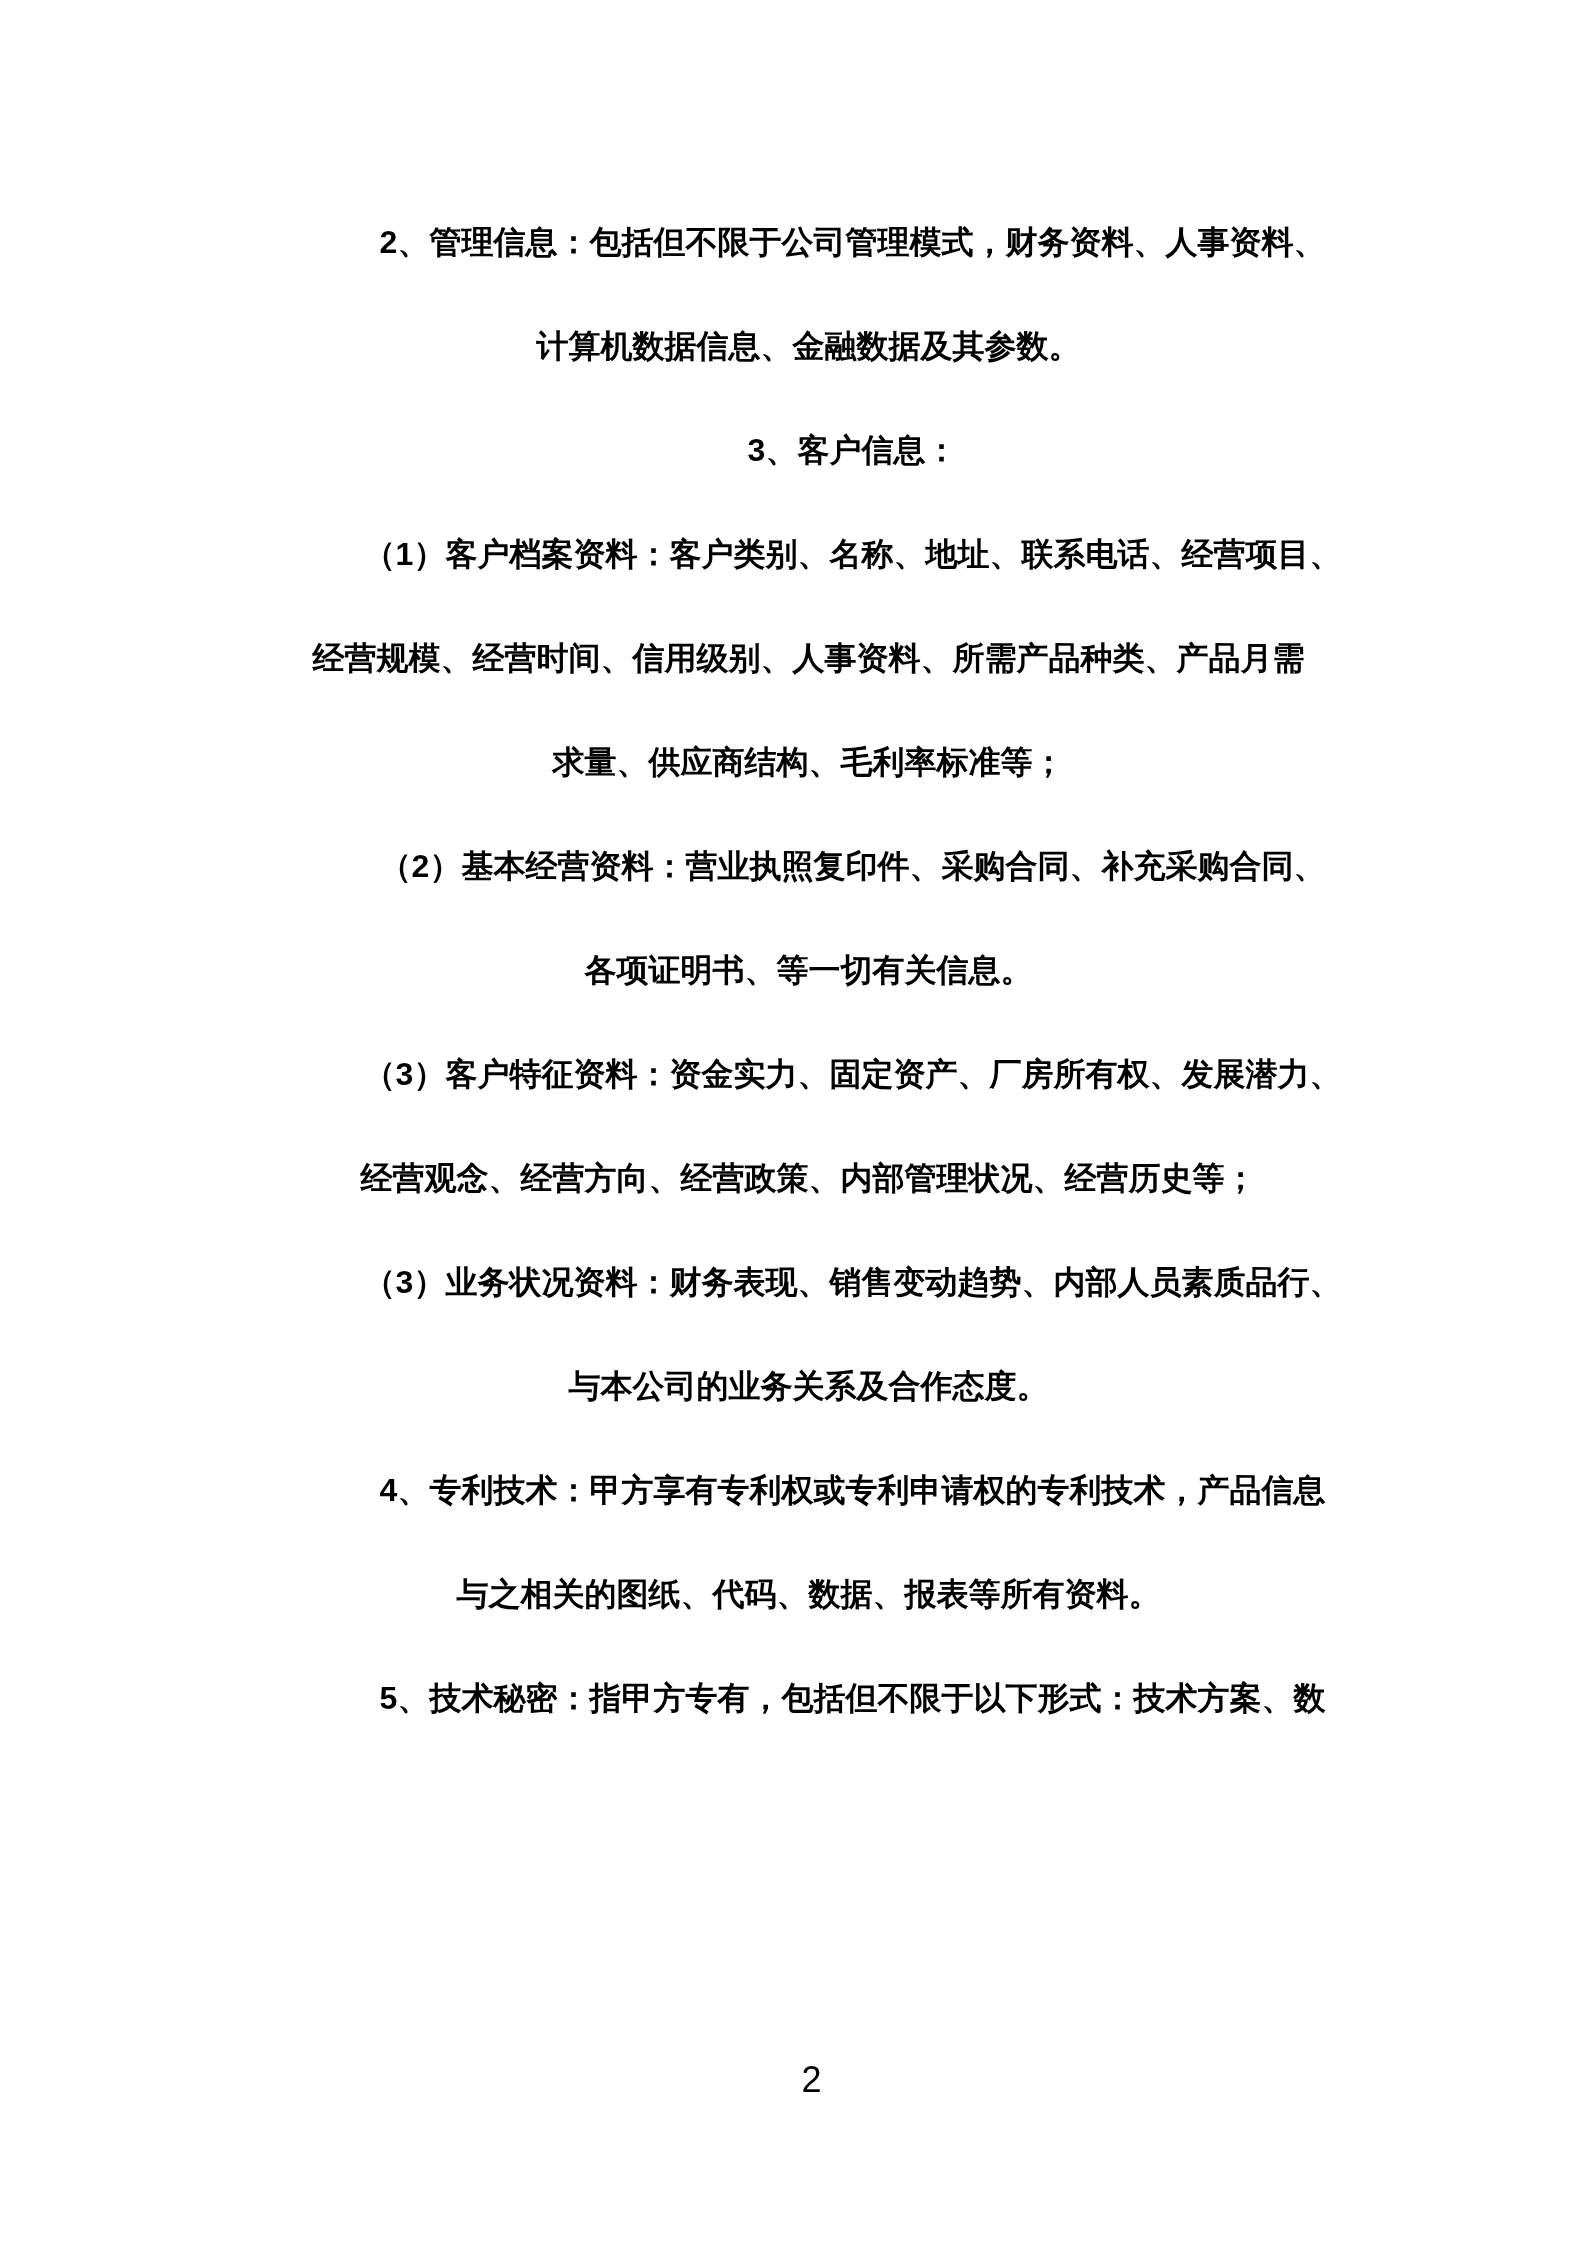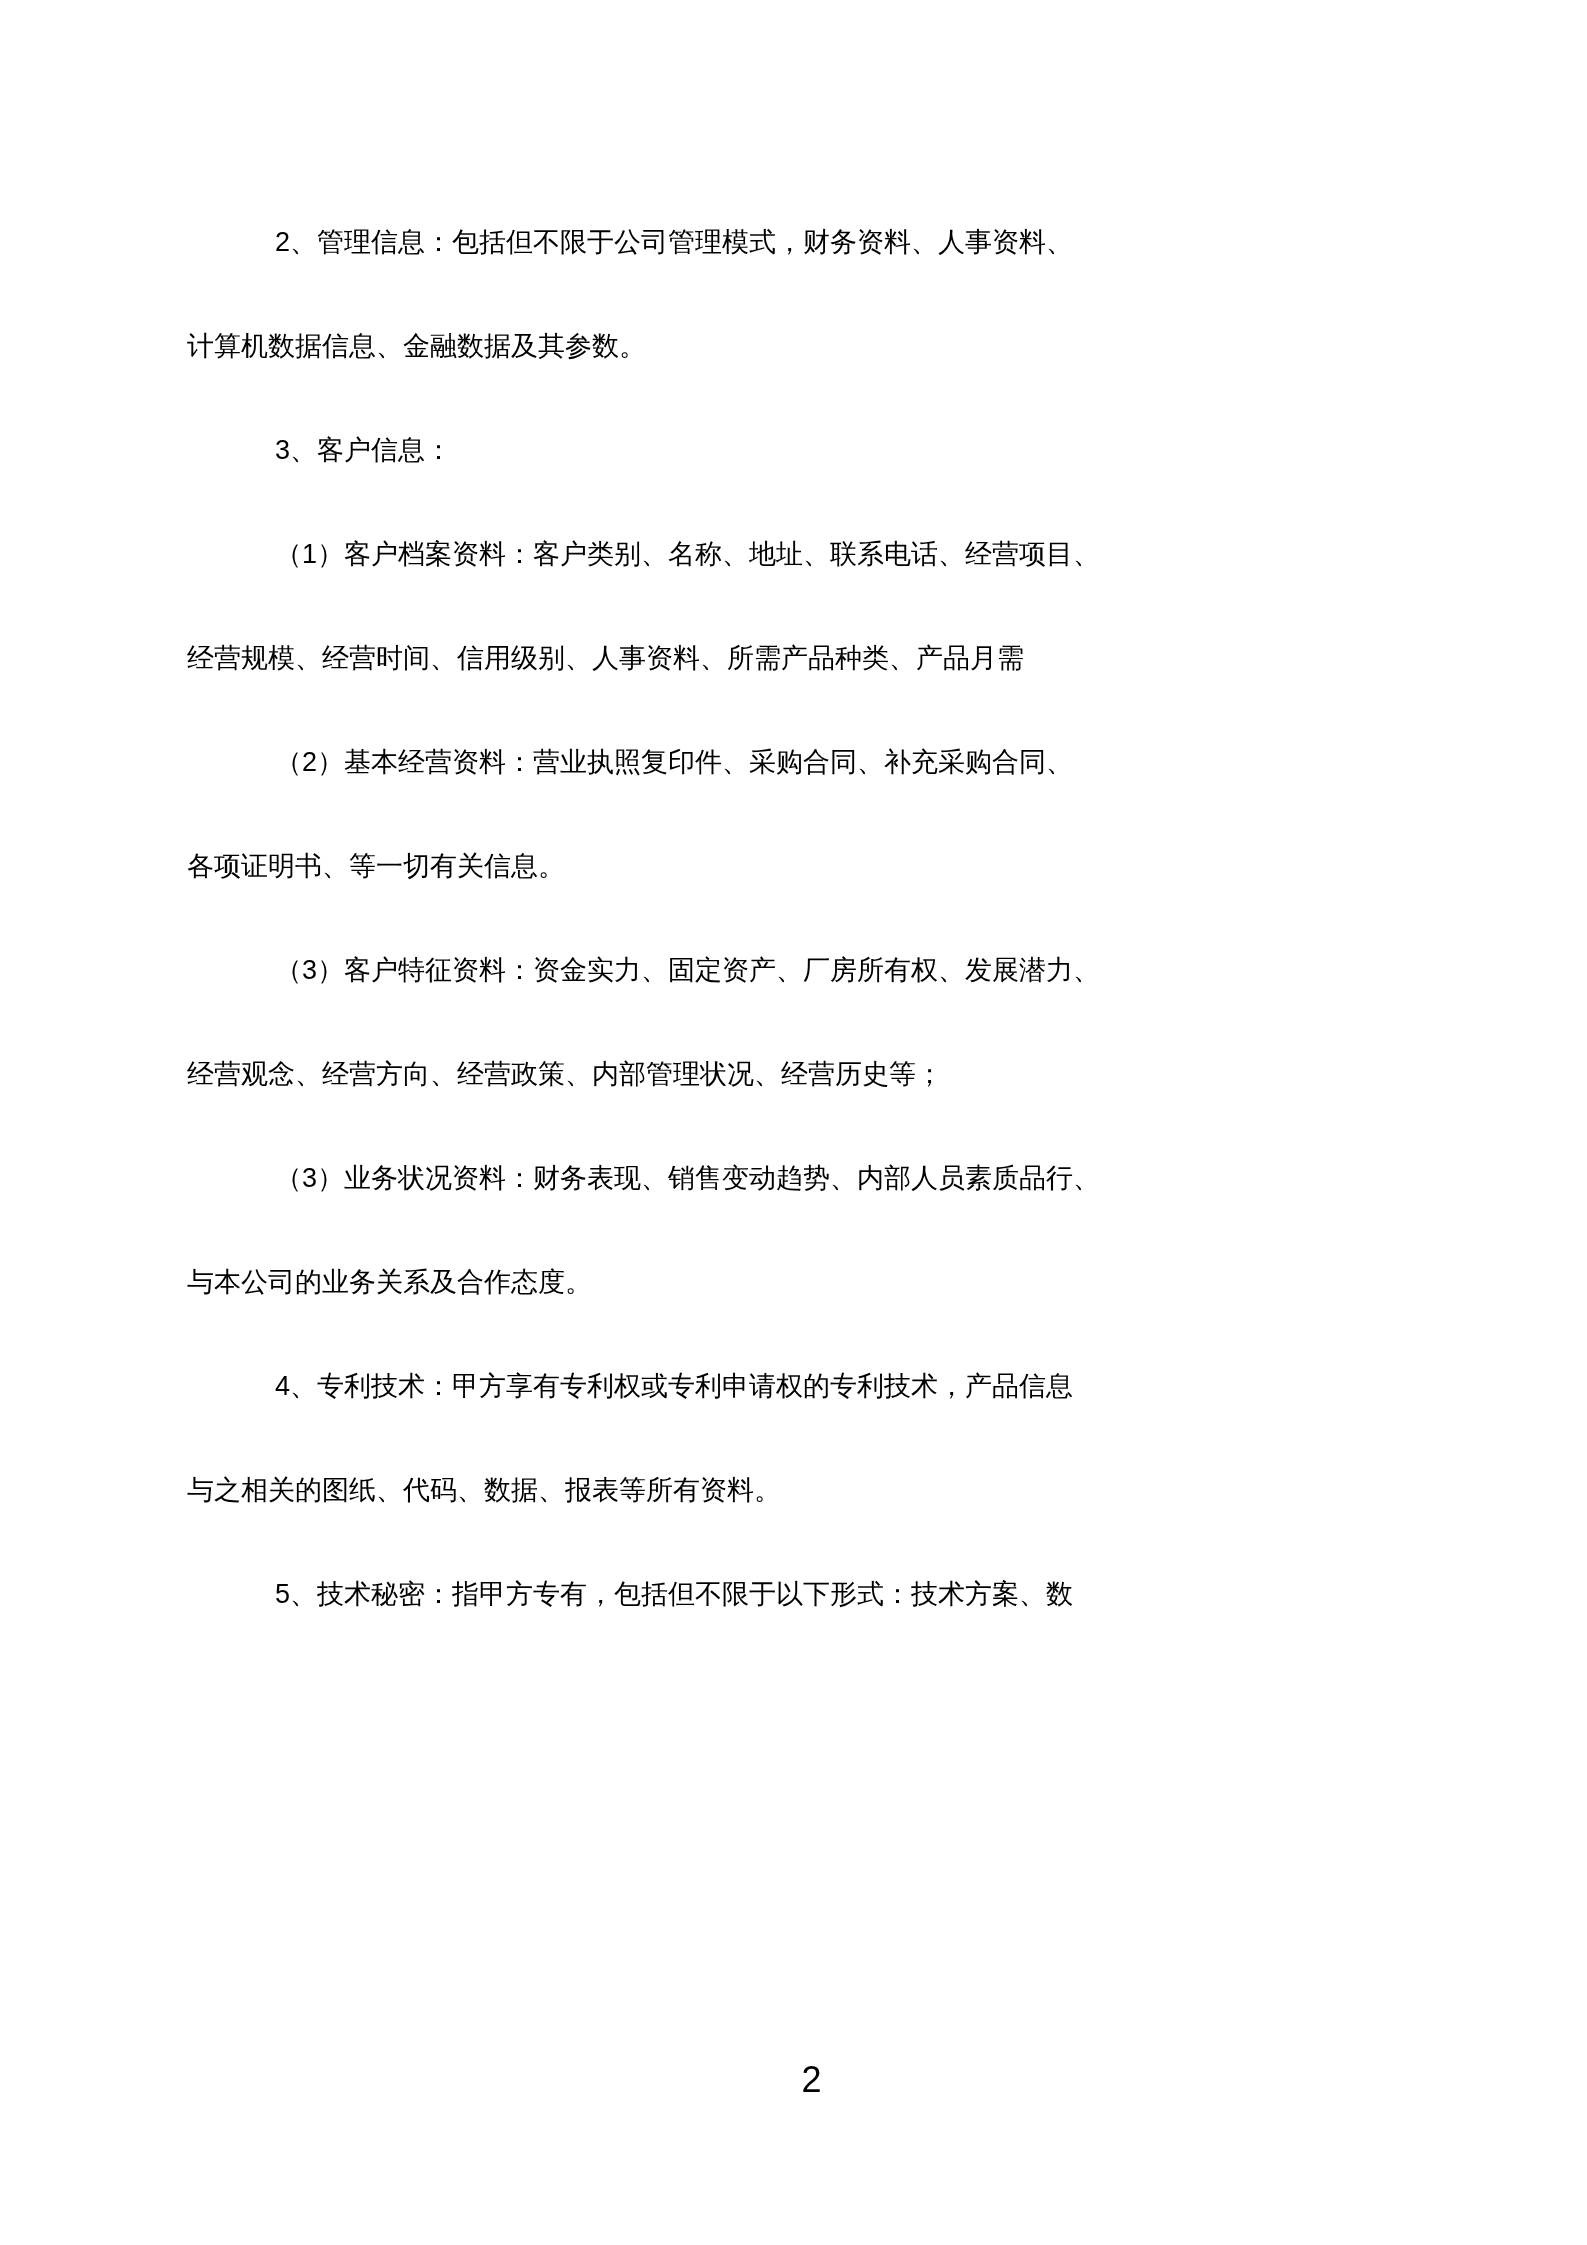--- a/index.html
+++ b/index.html
@@ -20,26 +20,26 @@
     background: #ffffff;
     overflow: hidden;
   }
   .content {
     position: absolute;
     left: 187px;
     top: 190px;
     width: 1243px;
   }
   .line {
-    font-size: 27px;
+    font-size: 32px;
     line-height: 104px;
     height: 104px;
     white-space: nowrap;
-    text-align: left;
-    font-weight: 400;
+    text-align: center;
+    font-weight: 700;
     letter-spacing: 0;
   }
   .line.indent {
     text-indent: 88px;
   }
   .footer {
     position: absolute;
     top: 2058px;
     left: 0;
     width: 1587px;
@@ -56,20 +56,21 @@
 </head>
 <body>
 
 <div class="page">
   <div class="content">
     <div class="line indent">2、管理信息：包括但不限于公司管理模式，财务资料、人事资料、</div>
     <div class="line">计算机数据信息、金融数据及其参数。</div>
     <div class="line indent">3、客户信息：</div>
     <div class="line indent">（1）客户档案资料：客户类别、名称、地址、联系电话、经营项目、</div>
     <div class="line">经营规模、经营时间、信用级别、人事资料、所需产品种类、产品月需</div>
+    <div class="line">求量、供应商结构、毛利率标准等；</div>
     <div class="line indent">（2）基本经营资料：营业执照复印件、采购合同、补充采购合同、</div>
     <div class="line">各项证明书、等一切有关信息。</div>
     <div class="line indent">（3）客户特征资料：资金实力、固定资产、厂房所有权、发展潜力、</div>
     <div class="line">经营观念、经营方向、经营政策、内部管理状况、经营历史等；</div>
     <div class="line indent">（3）业务状况资料：财务表现、销售变动趋势、内部人员素质品行、</div>
     <div class="line">与本公司的业务关系及合作态度。</div>
     <div class="line indent">4、专利技术：甲方享有专利权或专利申请权的专利技术，产品信息</div>
     <div class="line">与之相关的图纸、代码、数据、报表等所有资料。</div>
     <div class="line indent">5、技术秘密：指甲方专有，包括但不限于以下形式：技术方案、数</div>
   </div>

